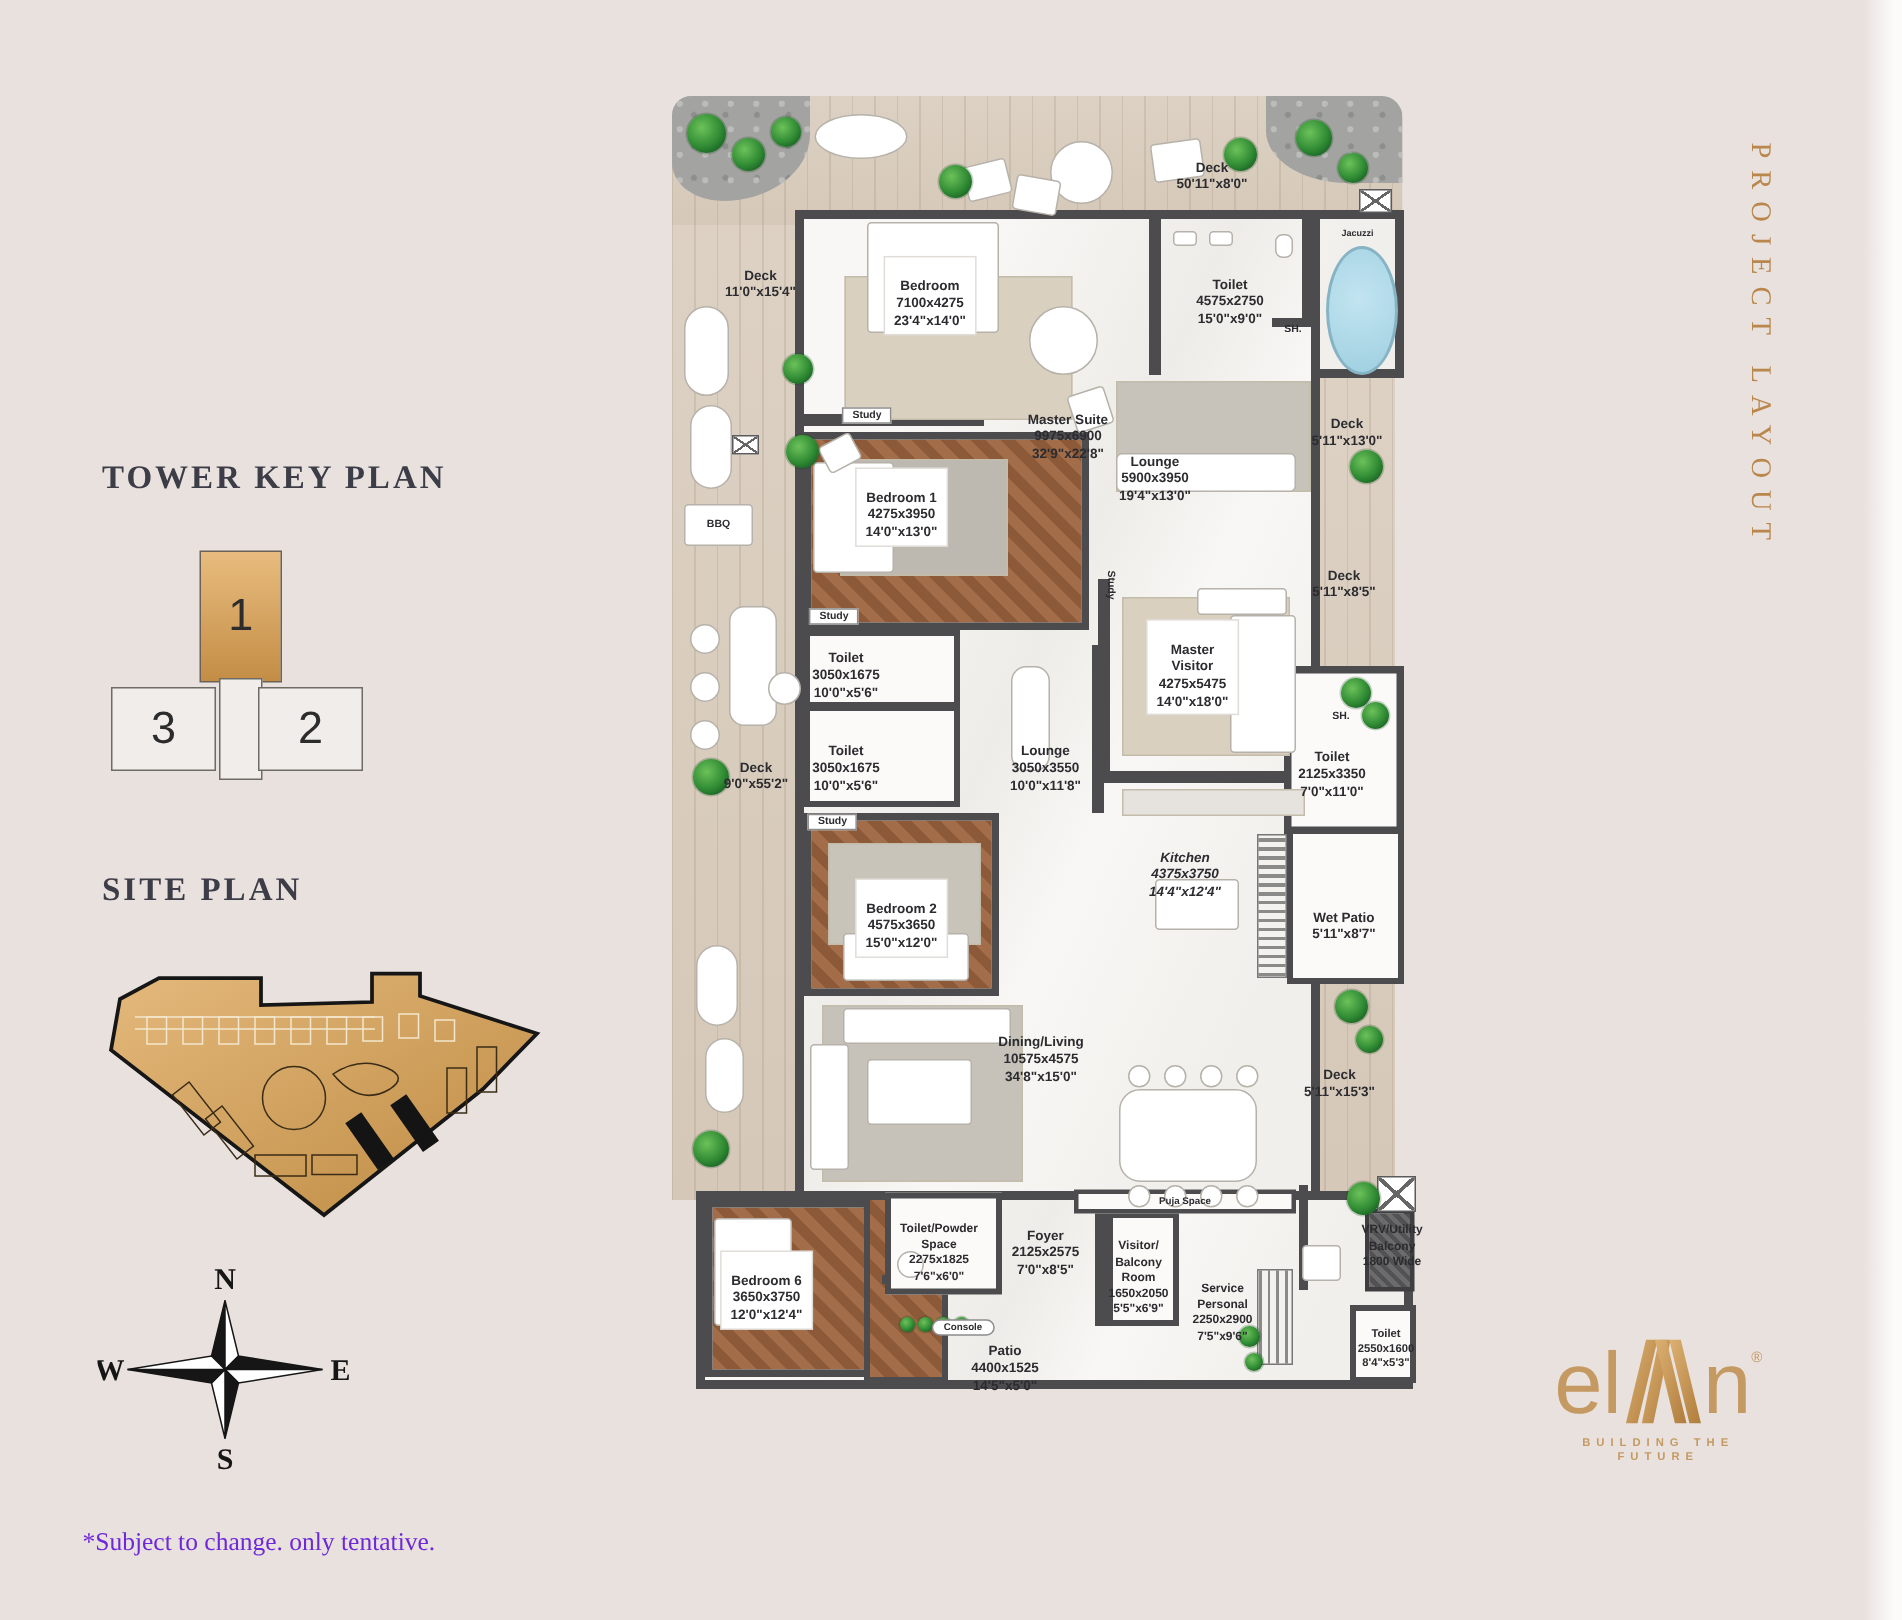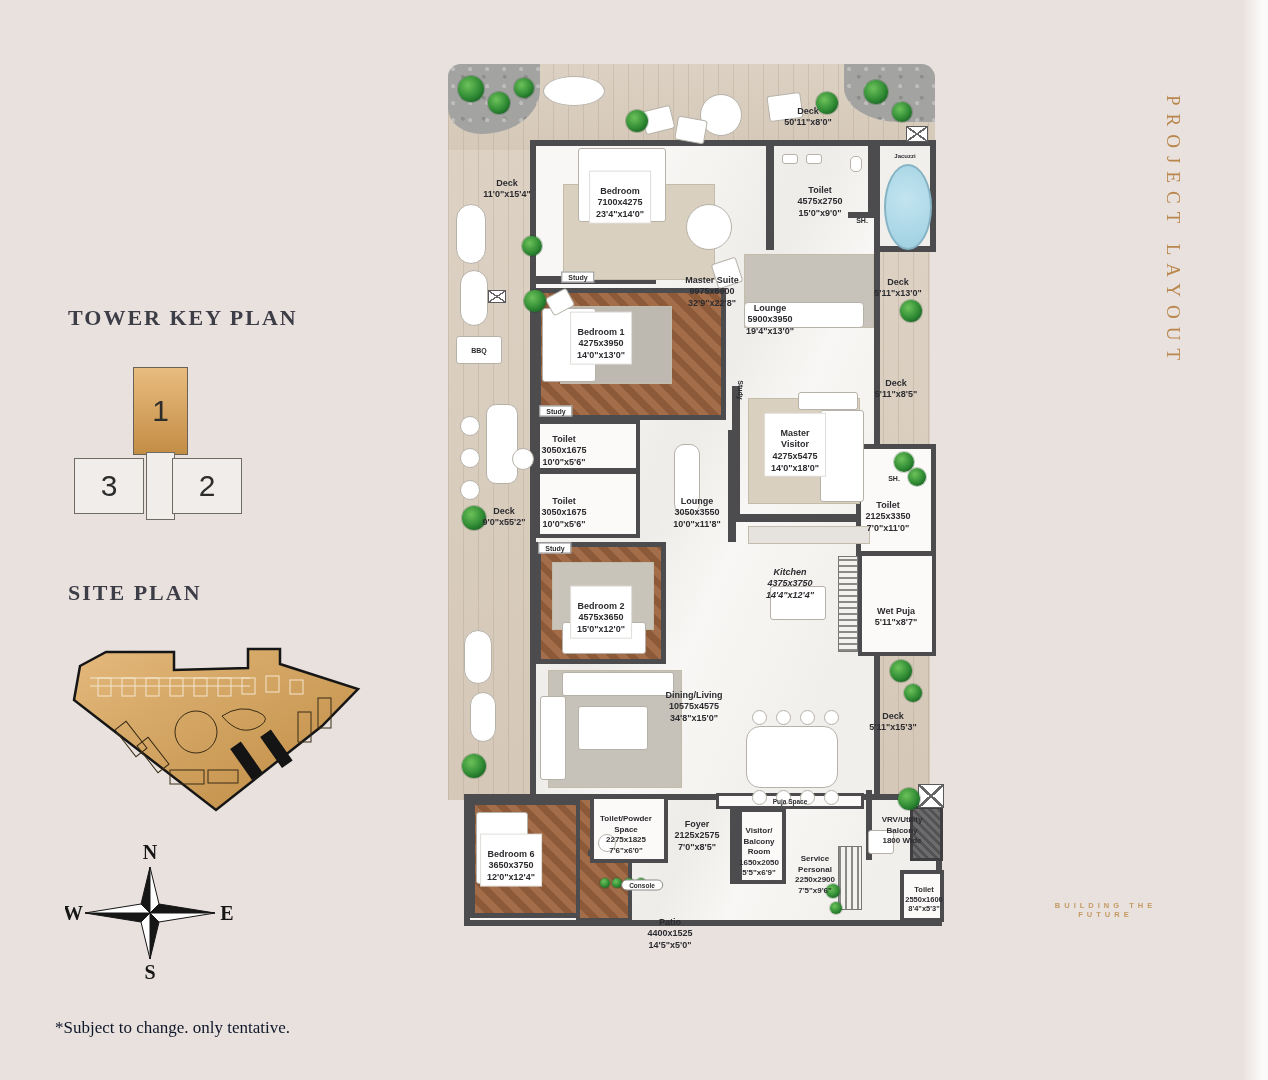--- a/index.html
+++ b/index.html
@@ -1,20 +1,20 @@
 <!DOCTYPE html>
 <html><head>
 <meta charset="utf-8">
 <style>
   html,body{margin:0;padding:0;}
   body{width:1268px;height:1080px;position:relative;background:#e9e1de;font-family:"Liberation Sans",sans-serif;overflow:hidden;}
   .abs{position:absolute;}
   
   .side-title{position:absolute;font-family:"Liberation Serif",serif;font-weight:bold;font-size:22px;letter-spacing:2px;color:#3d3d47;}
-  .disclaimer{position:absolute;font-family:"Liberation Serif",serif;font-size:17px;color:#0f172a;}
+  .disclaimer{position:absolute;font-family:"Liberation Serif",serif;font-size:17px;color:#6d28d9;}
   
   .unit{position:absolute;box-sizing:border-box;display:flex;align-items:center;justify-content:center;font-size:30px;color:#2c2c2c;}
   .unit-outline{border:1.5px solid #6e6a64;background:#f1edea;}
   .unit-gold{border:1.5px solid #6b6257;background:linear-gradient(180deg,#e8bc7e,#c38d45);}
   
   .vertical-title{position:absolute;writing-mode:vertical-rl;font-family:"Liberation Serif",serif;font-size:19px;letter-spacing:8px;color:#b9864c;}
   
   .logo-wrap{position:absolute;text-align:center;color:#c49a62;}
   .logo-row{display:flex;align-items:flex-end;justify-content:center;}
   .logo-txt{font-size:58px;line-height:0.9;font-weight:400;color:#c49a62;}
@@ -120,20 +120,37 @@
     <text x="85" y="134">S</text>
     <text x="8" y="75">W</text>
   </g>
 </svg>
 
 <div class="disclaimer" style="left:55px;top:1018px;">*Subject to change. only tentative.</div>
 
 <div class="vertical-title" style="left:1162px;top:95px;">PROJECT LAYOUT</div>
 
 <div class="logo-wrap" style="left:1028px;top:893px;width:155px;">
+  <div class="logo-row">
+    <span class="logo-txt">el</span>
+    <svg width="52" height="56" viewBox="0 0 54 58" style="margin:0 1px;">
+      <defs>
+          <linearGradient id="lg" x1="0" y1="0" x2="1" y2="1">
+            <stop offset="0" stop-color="#dcb173"></stop>
+            <stop offset="1" stop-color="#b07d3c"></stop>
+          </linearGradient>
+        </defs>
+      <polygon points="2,58 10,58 24,0 16,0" fill="url(#lg)"></polygon>
+      <polygon points="13,58 21,58 33,0 25,0" fill="url(#lg)"></polygon>
+      <polygon points="22,0 30,0 44,58 36,58" fill="url(#lg)"></polygon>
+      <polygon points="32,0 40,0 54,58 46,58" fill="url(#lg)"></polygon>
+    </svg>
+    <span class="logo-txt">n</span>
+    <span class="logo-reg">®</span>
+  </div>
   <div class="logo-tag">BUILDING THE FUTURE</div>
 </div>
 
 <div class="edge"></div>
 
 <div id="plan">
 
   <div class="wood" style="left:0;top:0;width:487px;height:90px;border-radius:14px 14px 0 0;"></div>
   <div class="wood" style="left:0;top:86px;width:84px;height:650px;"></div>
   <div class="wood" style="left:420px;top:186px;width:62px;height:548px;"></div>
@@ -299,21 +316,21 @@
     <span>Toilet</span><span>3050x1675</span><span>10'0"x5'6"</span></div>
   <div class="rlabel" style="left:249px;top:443px;">
     <span>Lounge</span><span>3050x3550</span><span>10'0"x11'8"</span></div>
   <div class="slabel" style="left:446px;top:414px;">SH.</div>
   <div class="rlabel" style="left:440px;top:447px;">
     <span>Toilet</span><span>2125x3350</span><span>7'0"x11'0"</span></div>
   <div class="slabel sbox" style="left:107px;top:484px;">Study</div>
   <div class="rlabel" style="left:342px;top:514px;font-style:italic;">
     <span>Kitchen</span><span>4375x3750</span><span>14'4"x12'4"</span></div>
   <div class="rlabel" style="left:448px;top:548px;">
-    <span>Wet Puja</span><span>5'11"x8'7"</span></div>
+    <span>Wet Patio</span><span>5'11"x8'7"</span></div>
   <div class="rlabel card" style="left:153px;top:548px;">
     <span>Bedroom 2</span><span>4575x3650</span><span>15'0"x12'0"</span></div>
   <div class="rlabel" style="left:246px;top:637px;">
     <span>Dining/Living</span><span>10575x4575</span><span>34'8"x15'0"</span></div>
   <div class="rlabel" style="left:445px;top:653px;">
     <span>Deck</span><span>5'11"x15'3"</span></div>
   <div class="slabel" style="left:342px;top:737px;font-size:6.5px;">Puja Space</div>
   <div class="rlabel card" style="left:63px;top:796px;">
     <span>Bedroom 6</span><span>3650x3750</span><span>12'0"x12'4"</span></div>
   <div class="rlabel" style="left:178px;top:766px;font-size:8px;">
@@ -321,21 +338,21 @@
 Space</span><span>2275x1825</span><span>7'6"x6'0"</span></div>
   <div class="rlabel" style="left:249px;top:766px;">
     <span>Foyer</span><span>2125x2575</span><span>7'0"x8'5"</span></div>
   <div class="rlabel" style="left:311px;top:783px;font-size:8px;">
     <span>Visitor/
 Balcony
 Room</span><span>1650x2050</span><span>5'5"x6'9"</span></div>
   <div class="rlabel" style="left:367px;top:806px;font-size:8px;">
     <span>Service
 Personal</span><span>2250x2900</span><span>7'5"x9'6"</span></div>
-  <div class="rlabel" style="left:454px;top:762px;font-size:8px;">
+  <div class="rlabel" style="left:480px;top:762px;font-size:8px;">
     <span>VRV/Utility
 Balcony</span><span>1800 Wide</span></div>
   <div class="slabel pill" style="left:194px;top:821px;font-size:6.5px;">Console</div>
   <div class="rlabel" style="left:476px;top:830px;font-size:7.5px;">
     <span>Toilet</span><span>2550x1600</span><span>8'4"x5'3"</span></div>
-  <div class="rlabel" style="left:222px;top:864px;">
+  <div class="rlabel" style="left:222px;top:843px;">
     <span>Patio</span><span>4400x1525</span><span>14'5"x5'0"</span></div>
 </div>
 
 </body></html>

